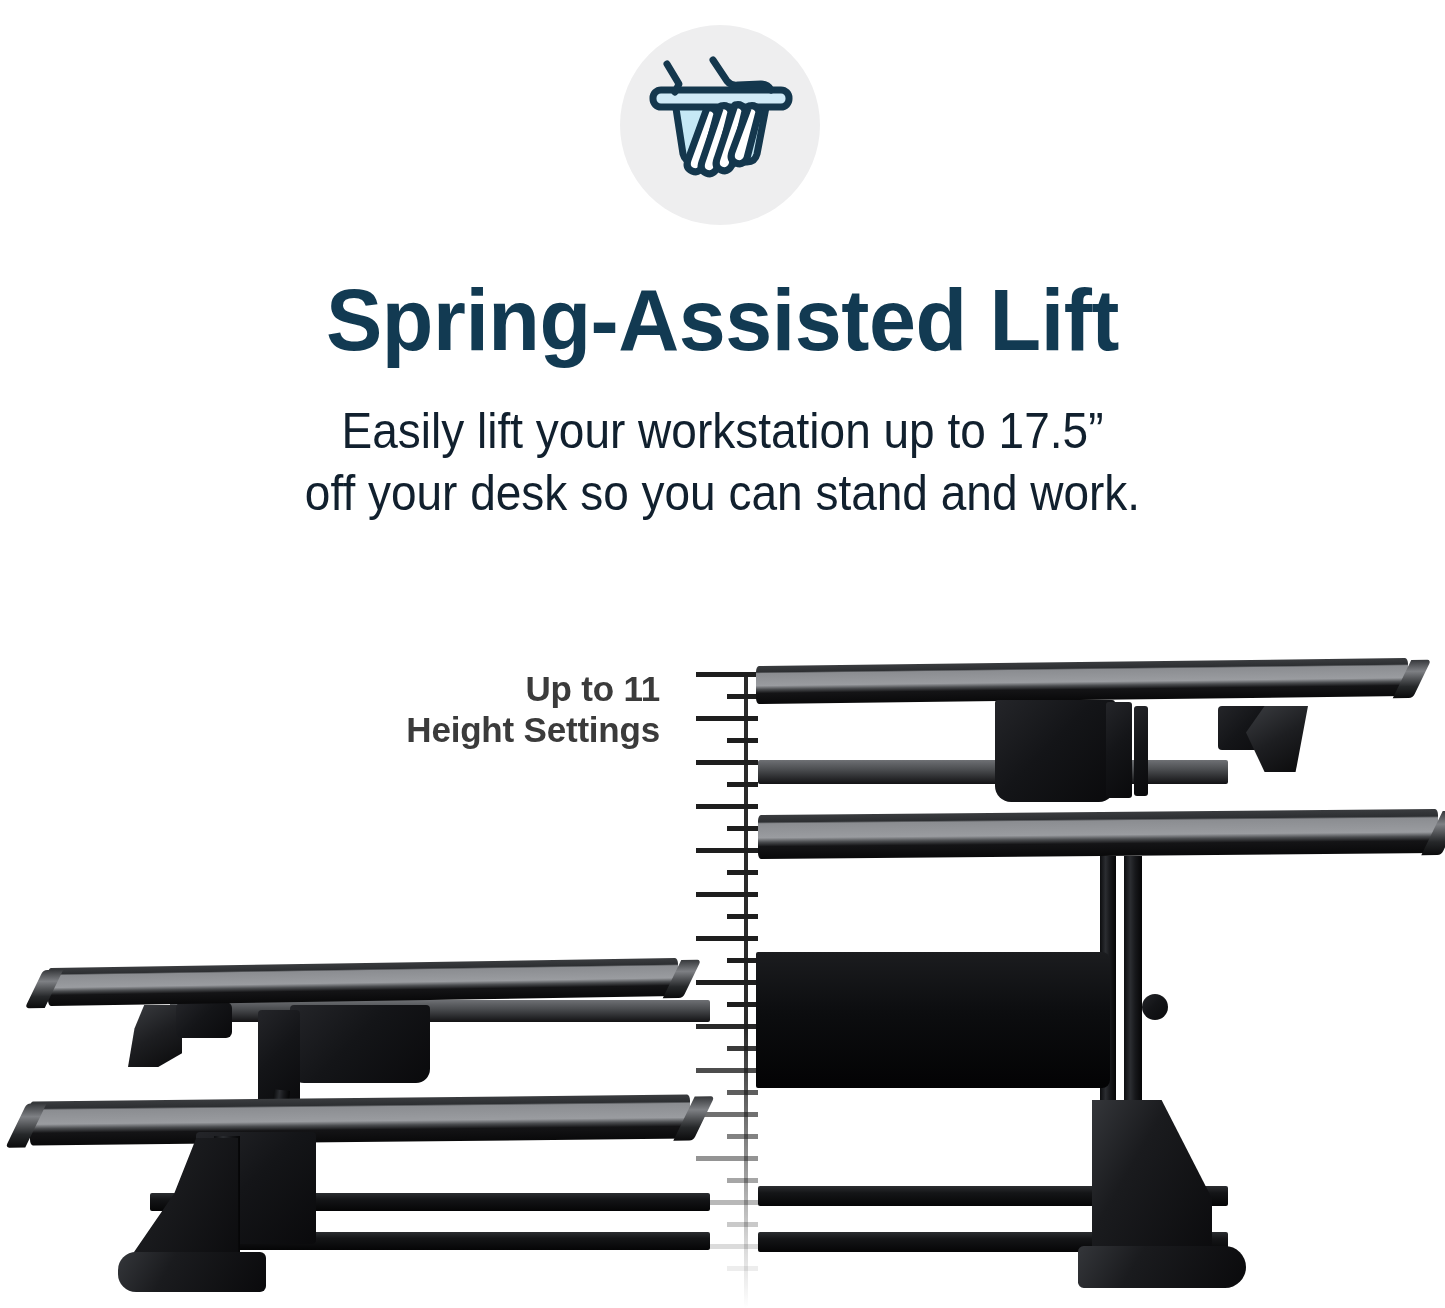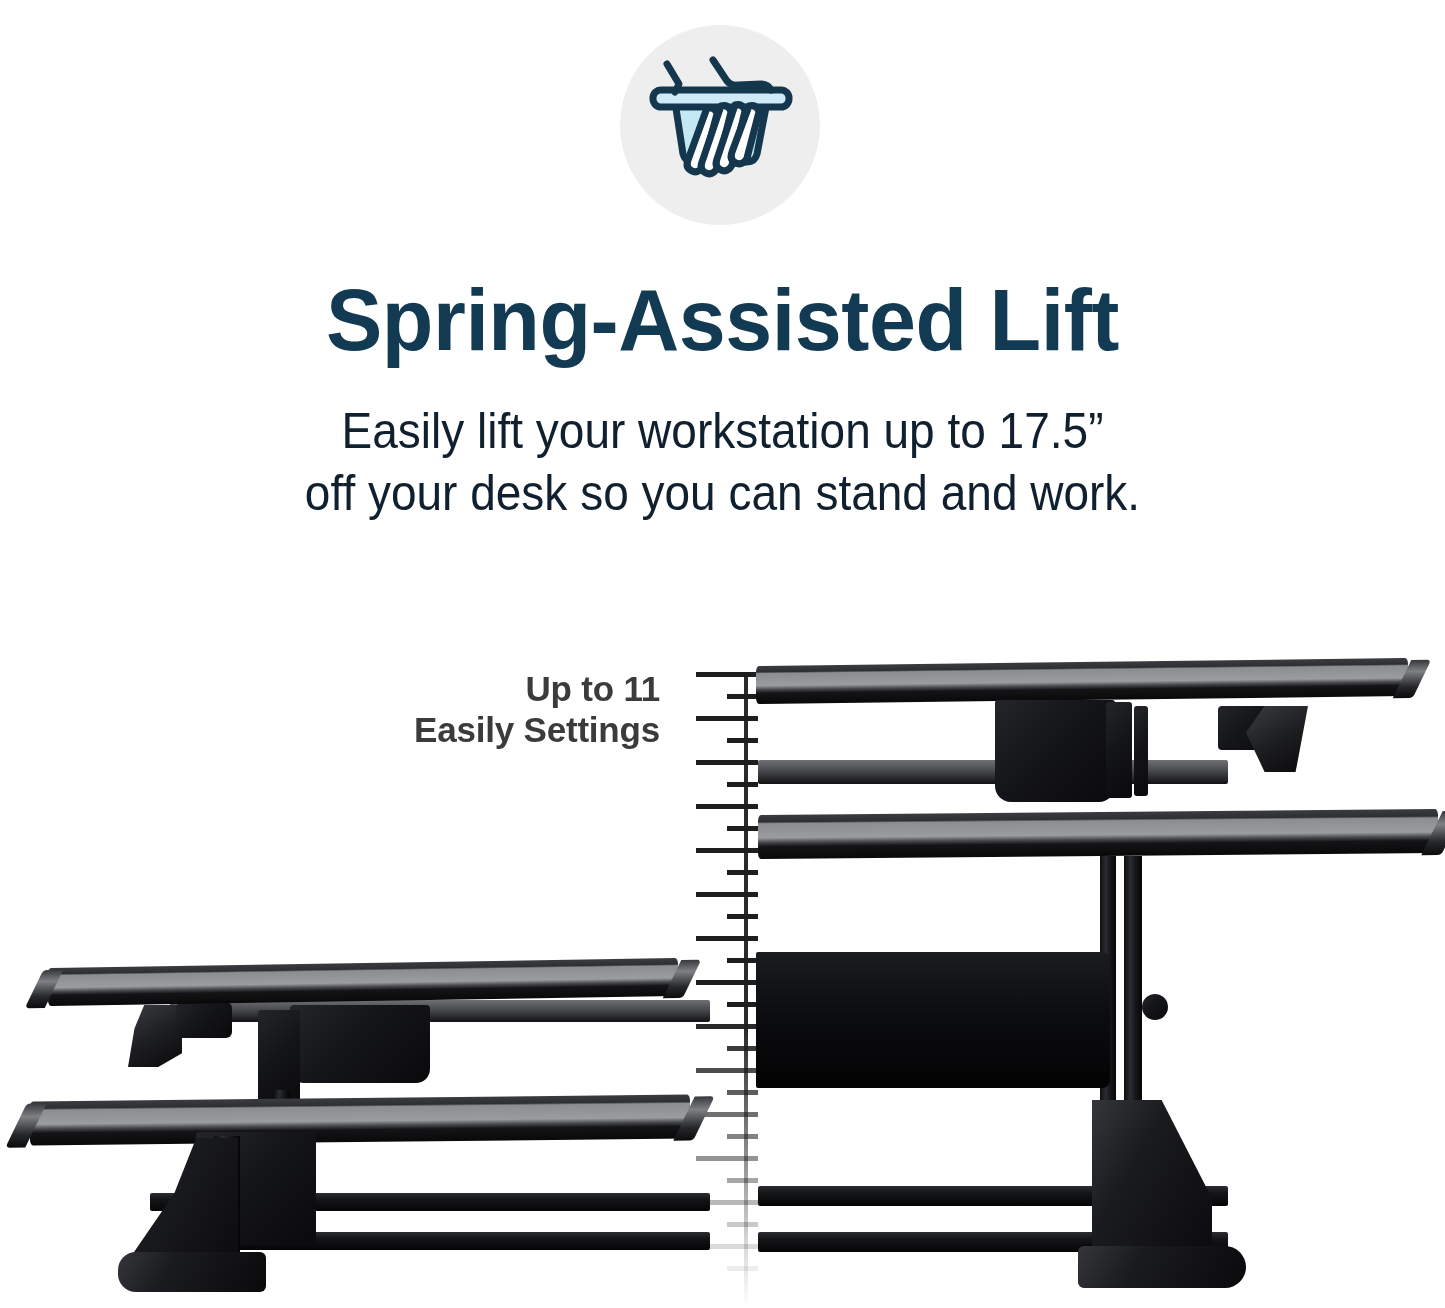--- a/index.html
+++ b/index.html
@@ -195,21 +195,21 @@
 
 <div id="subtitle">
   <span class="ln">Easily lift your workstation up to 17.5”</span>
   <span class="ln">off your desk so you can stand and work.</span>
 </div>
 
 <div id="illustration">
 
   <div id="ruler-caption">
     <span class="ln">Up to 11</span>
-    <span class="ln">Easily Settings</span>
+    <span class="ln">Height Settings</span>
   </div>
 
   <div id="ruler">
     <div id="ruler-spine"></div>
     <div id="ruler-ticks">
         <div class="tick long" style="top: 12px; opacity: 1;"></div>
         <div class="tick short" style="top: 34px; opacity: 1;"></div>
         <div class="tick long" style="top: 56px; opacity: 1;"></div>
         <div class="tick short" style="top: 78px; opacity: 1;"></div>
         <div class="tick long" style="top: 100px; opacity: 1;"></div>

